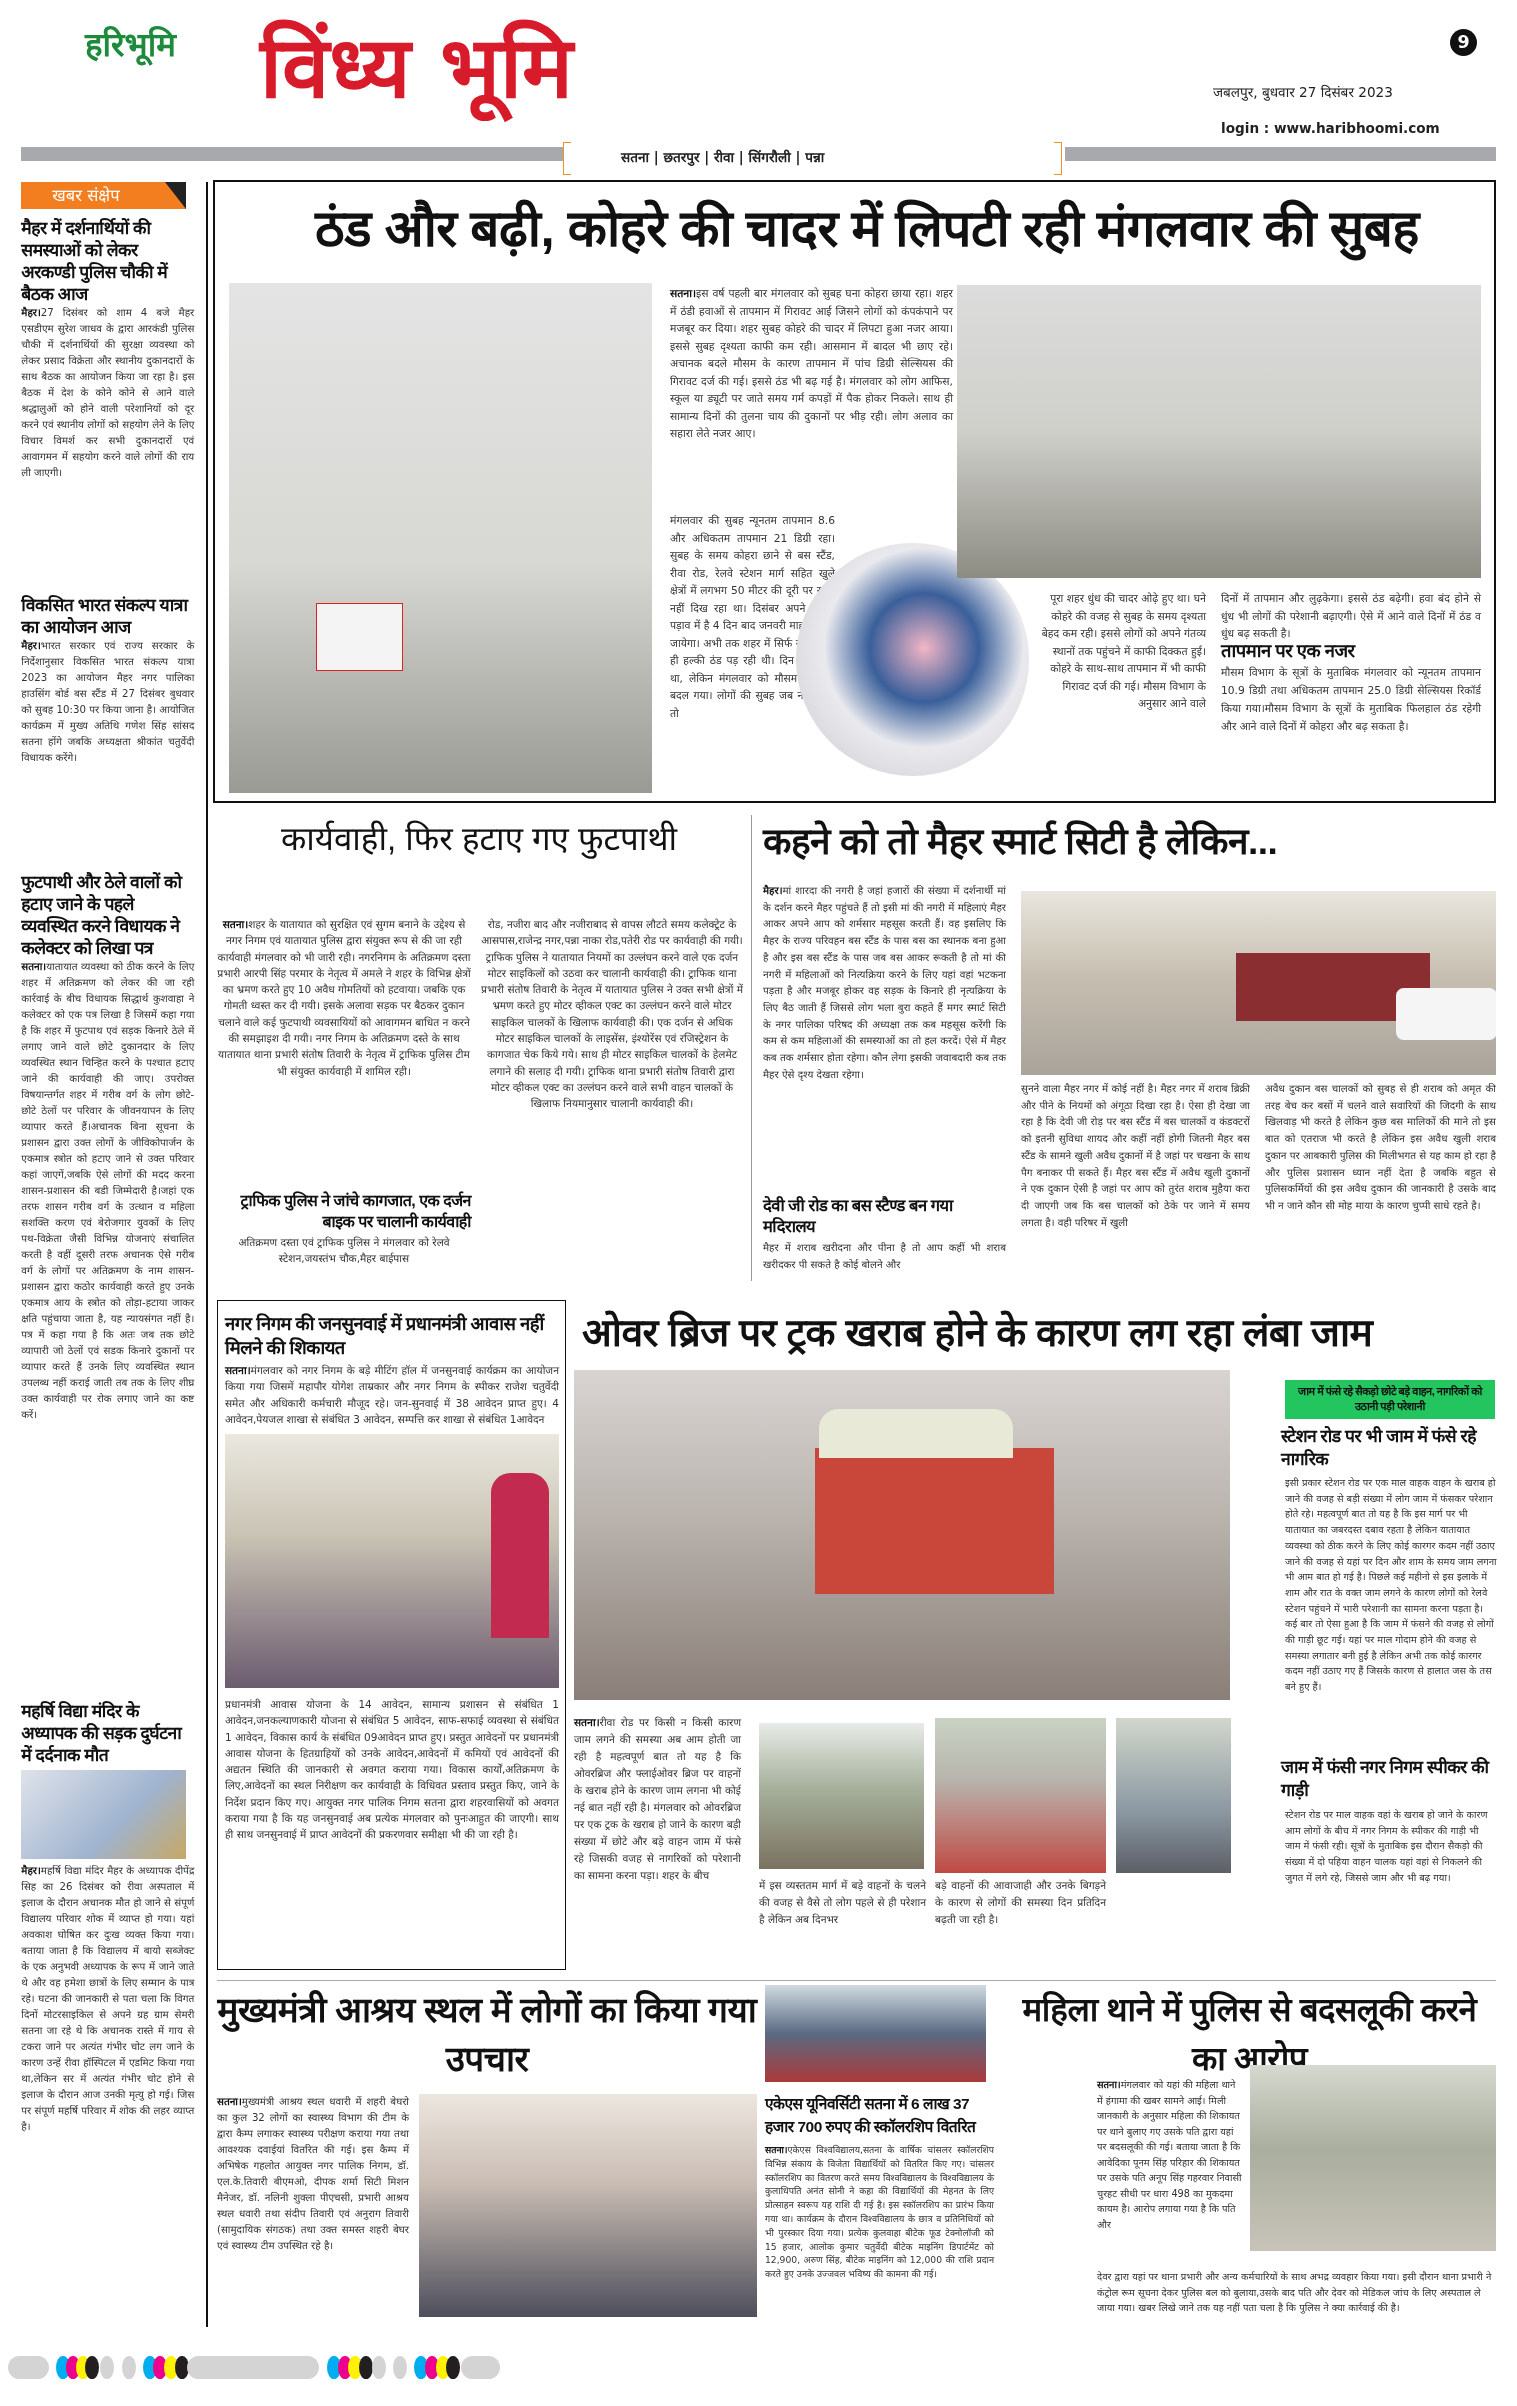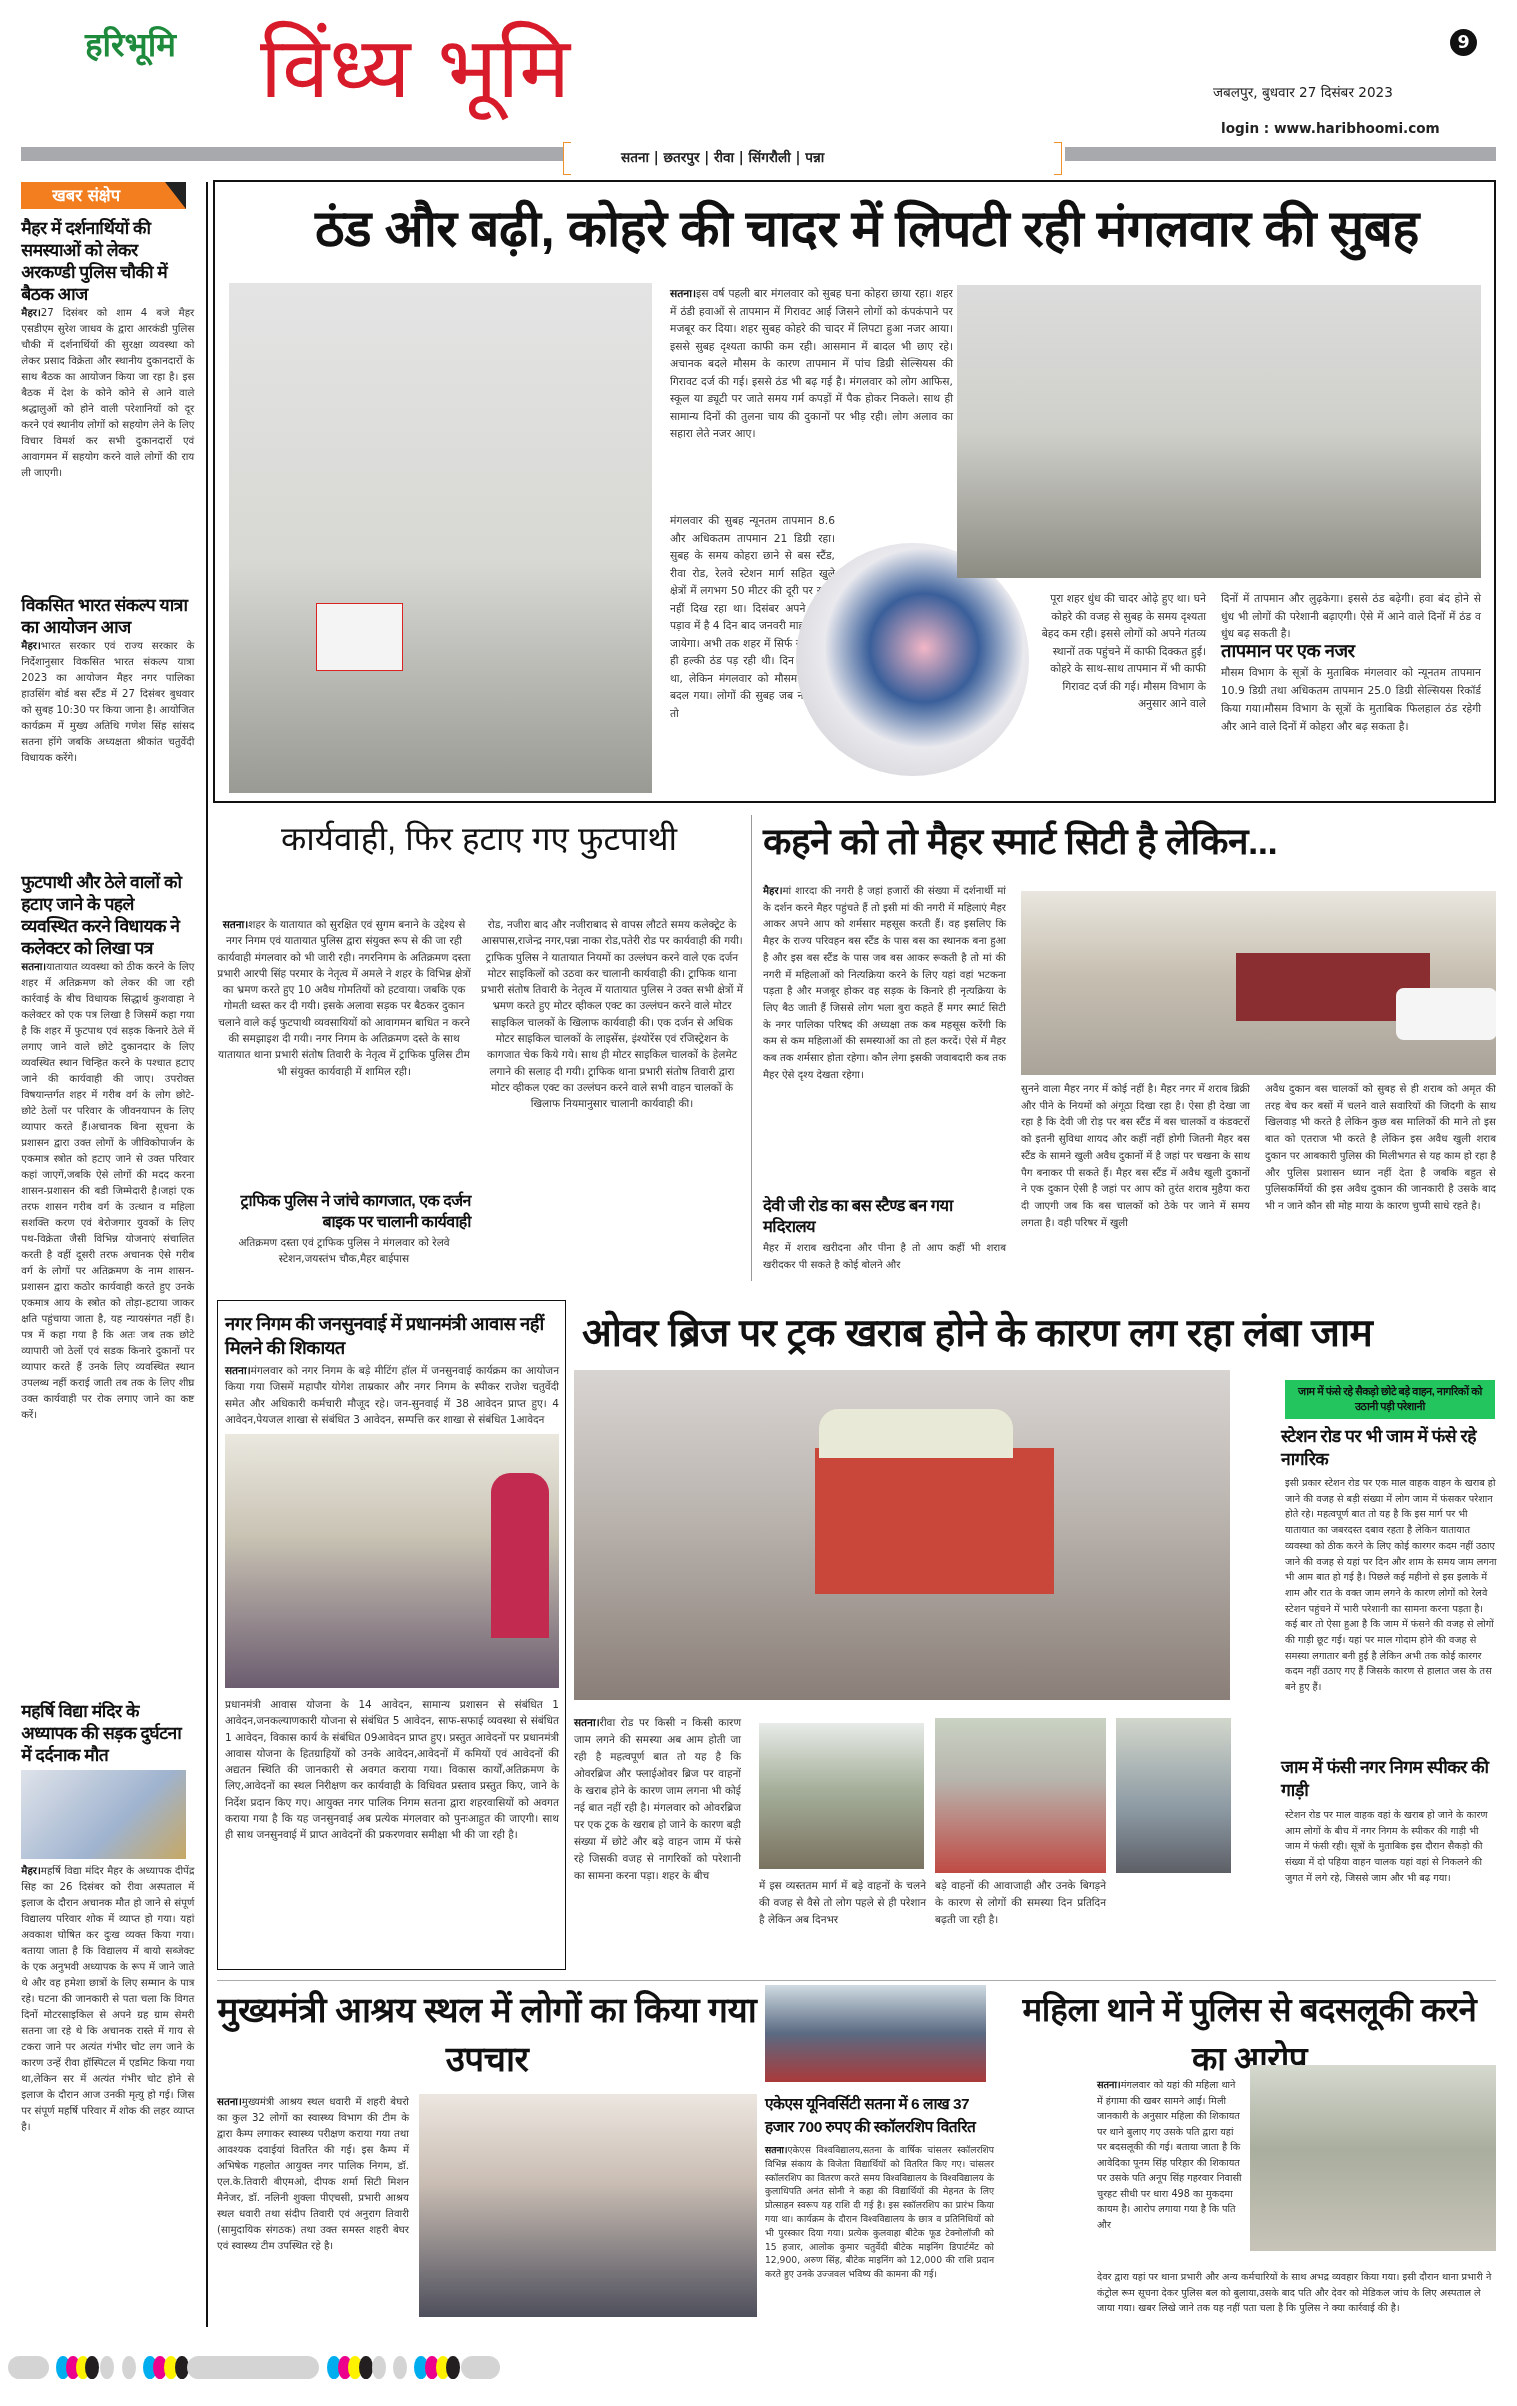--- a/index.html
+++ b/index.html
@@ -3,29 +3,29 @@
 <meta charset="utf-8">
 <style>
 *{box-sizing:border-box;margin:0;padding:0}
 body{width:1518px;height:2407px;background:#fff;font-family:"DejaVu Sans",sans-serif;color:#222;position:relative;overflow:hidden}
 .abs{position:absolute}
 .t{font-size:11px;line-height:17.7px;color:#333;text-align:justify}
 .t b{color:#111}
 .hd{font-family:"Liberation Sans Narrow","Liberation Sans",sans-serif;font-weight:bold;color:#111;letter-spacing:-0.5px}
 .ph{position:absolute;overflow:hidden}
 .mast-brand{left:85px;top:21.3px;font-size:33px;font-weight:bold;color:#1e8a3c;font-family:"DejaVu Sans",sans-serif}
-.mast-title{left:260px;top:19.4px;font-size:85px;font-weight:normal;color:#d81b2a;line-height:97px;font-family:"DejaVu Sans",sans-serif}
+.mast-title{left:260px;top:19.4px;font-size:85px;font-weight:bold;color:#d81b2a;line-height:97px;font-family:"DejaVu Sans",sans-serif}
 .pgnum{left:1450px;top:29px;width:27px;height:27px;border-radius:50%;background:#111;color:#fff;font-weight:bold;font-size:17.5px;text-align:center;line-height:27px}
 .dateline{left:1213px;top:82px;font-size:13.6px;color:#222}
 .login{left:1221px;top:120px;font-size:13.6px;font-weight:bold;color:#222}
 .bar{top:147px;height:13.6px;background:#a7a9ac}
 .bracket{top:142px;width:7.8px;height:33px;border:1.9px solid #f0922b}
 .districts{left:621px;top:147px;font-size:13.6px;color:#222;font-weight:bold}
 .rule{position:absolute;background:#111}
-.briefbar{left:21.3px;top:182px;width:165px;height:27px;background:#f37e20;color:#fff;font-weight:bold;font-size:16.5px;padding-left:31px;line-height:27px}
+.briefbar{left:21.3px;top:182px;width:165px;height:27px;background:#f37e20;color:#fff;font-weight:normal;font-size:16.5px;padding-left:31px;line-height:27px}
 .briefbar:after{content:"";position:absolute;right:0;top:0;border-top:27px solid #222;border-left:21.3px solid transparent}
 .sidehd{font-size:17.5px;line-height:22px}
 .box{position:absolute;border:2.9px solid #111}
 .cmyk{position:absolute;top:2356px;width:13.6px;height:23px;border-radius:50%}
 .gray{position:absolute;top:2356px;height:23px;background:#d4d4d4;border-radius:11.6px}
 .ltblue{background:#22c55e}
 </style>
 </head>
 <body>
 

